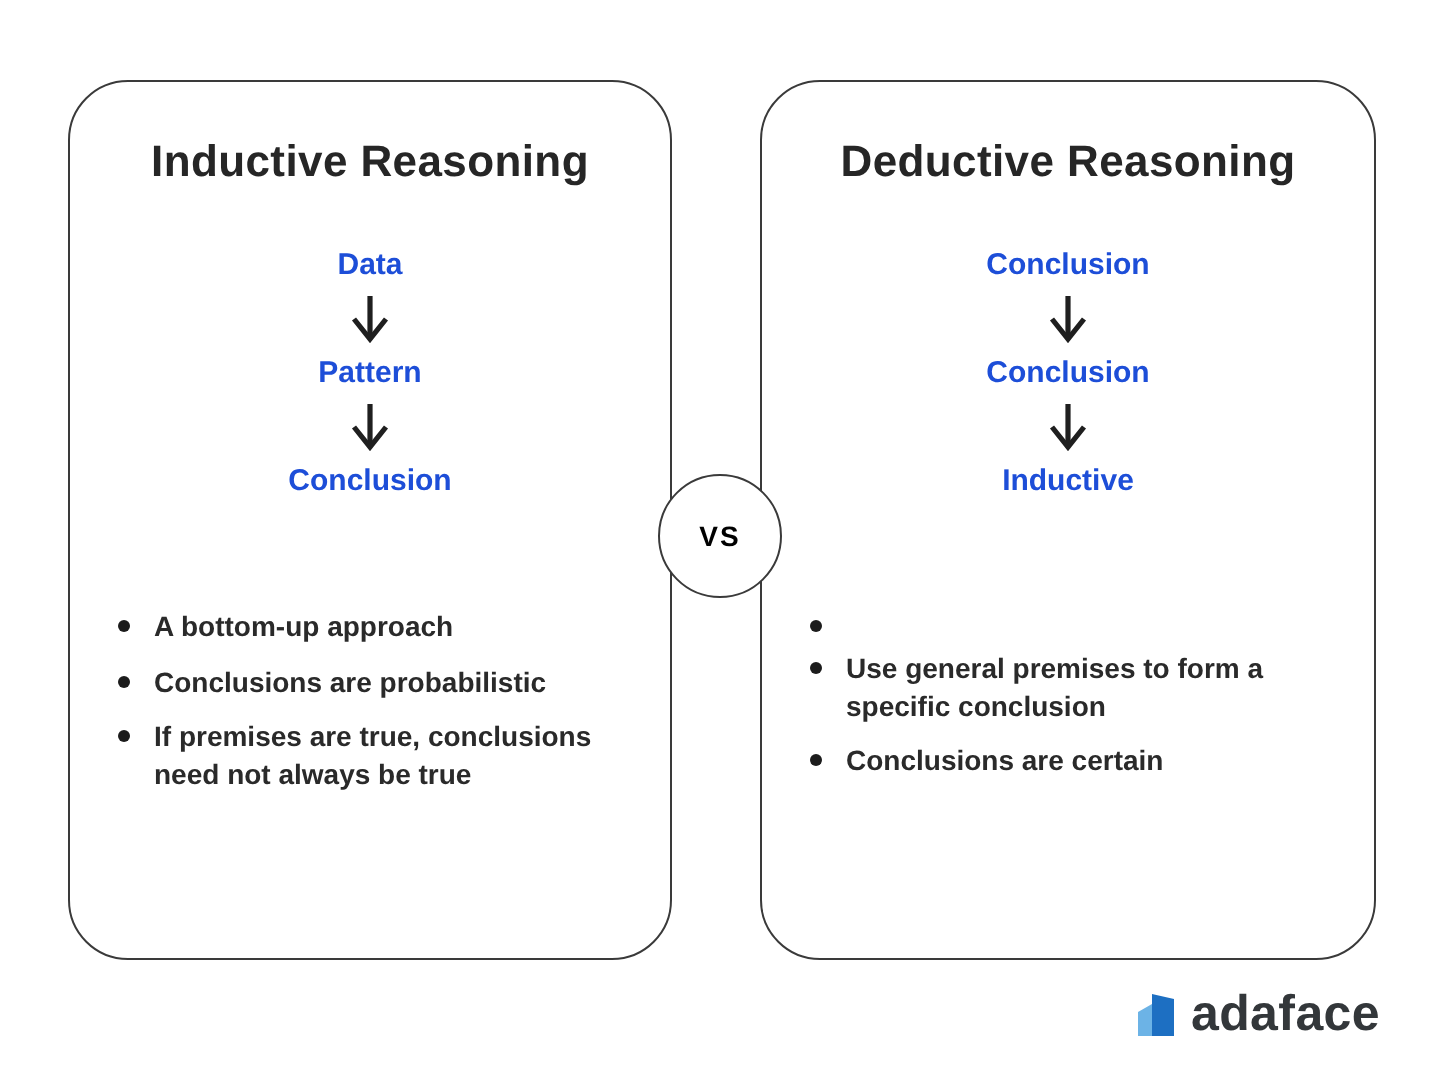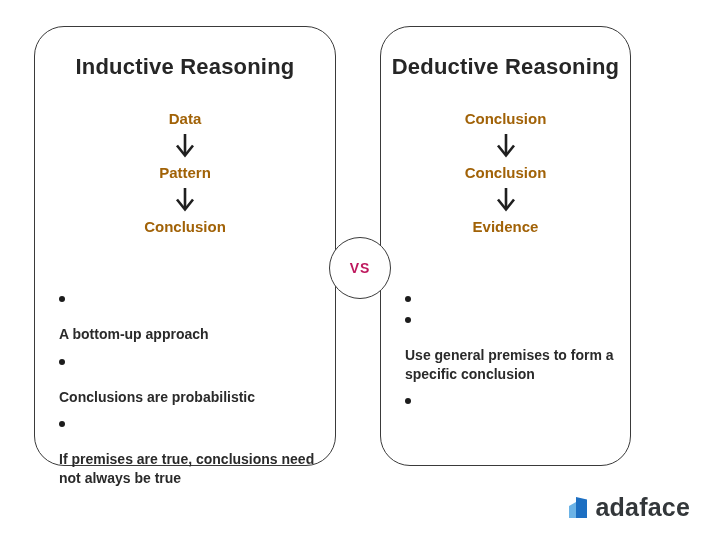--- a/index.html
+++ b/index.html
@@ -11,74 +11,73 @@
     position: relative;
     width: 720px;
     height: 539px;
     background: #ffffff;
     font-family: "Liberation Sans", "DejaVu Sans", sans-serif;
     color: #262626;
     overflow: hidden;
   }
   .card {
     position: absolute;
-    top: 26px;
+    top: 40px;
     height: 440px;
     background: #ffffff;
     border: 1.7px solid #3a3a3a;
     border-radius: 30px;
     box-sizing: border-box;
   }
   .card-left  { left: 34px;  width: 302px; }
-  .card-right { left: 380px; width: 251px; }
+  .card-right { left: 380px; width: 308px; }
 
   .card-title {
     margin: 27px 0 0 0;
     font-size: 22px;
     line-height: 26px;
     font-weight: 700;
     letter-spacing: 0.2px;
     text-align: center;
     color: #262626;
   }
   .flow {
     margin-top: 30px;
     display: flex;
     flex-direction: column;
     align-items: center;
   }
   .flow-step {
     font-size: 15px;
     line-height: 18px;
     font-weight: 600;
-    color: #a16207;
+    color: #1d4ed8;
   }
   .flow-arrow {
     display: block;
     margin: 5px 0;
     color: #1f1f1f;
   }
   .bullets {
     position: absolute;
     top: 263px;
     left: 24px;
     right: 12px;
     margin: 0;
     padding: 0;
     list-style: none;
   }
   .bullet {
     display: flex;
-    gap: 23px;
+    gap: 12px;
     margin-bottom: 9px;
     font-size: 14px;
     line-height: 18.5px;
     font-weight: 600;
     color: #2a2a2a;
-    flex-direction: column;
   }
   .dot {
     flex: 0 0 auto;
     width: 6px;
     height: 6px;
     margin-top: 6px;
     border-radius: 50%;
     background: #1c1c1c;
   }
   .vs-circle {
@@ -93,21 +92,21 @@
     box-sizing: border-box;
     display: flex;
     align-items: center;
     justify-content: center;
     z-index: 5;
   }
   .vs-label {
     font-size: 14px;
     font-weight: 600;
     letter-spacing: 1px;
-    color: #be185d;
+    color: #000000;
   }
   .logo {
     position: absolute;
     right: 30px;
     bottom: 19px;
     display: flex;
     align-items: flex-end;
     gap: 8px;
   }
   .logo-icon { display: block; margin-bottom: 2px; }
@@ -161,32 +160,33 @@
       <span class="flow-step">Conclusion</span>
       <svg class="flow-arrow" width="24" height="26" viewBox="0 0 24 26" aria-hidden="true">
         <line x1="12" y1="1" x2="12" y2="21" stroke="currentColor" stroke-width="2.6"></line>
         <polyline points="4,12.5 12,22.5 20,12.5" fill="none" stroke="currentColor" stroke-width="2.6" stroke-linejoin="miter"></polyline>
       </svg>
       <span class="flow-step">Conclusion</span>
       <svg class="flow-arrow" width="24" height="26" viewBox="0 0 24 26" aria-hidden="true">
         <line x1="12" y1="1" x2="12" y2="21" stroke="currentColor" stroke-width="2.6"></line>
         <polyline points="4,12.5 12,22.5 20,12.5" fill="none" stroke="currentColor" stroke-width="2.6" stroke-linejoin="miter"></polyline>
       </svg>
-      <span class="flow-step">Evidence</span>
+      <span class="flow-step">Inductive</span>
     </div>
     <ul class="bullets">
       <li class="bullet">
         <span class="dot"></span>
       </li>
       <li class="bullet">
         <span class="dot"></span>
         <span class="bullet-text">Use general premises to form a specific conclusion</span>
       </li>
       <li class="bullet">
         <span class="dot"></span>
+        <span class="bullet-text">Conclusions are certain</span>
       </li>
     </ul>
   </section>
 
   <div class="vs-circle">
     <span class="vs-label">VS</span>
   </div>
 
   <div class="logo">
     <svg class="logo-icon" width="18" height="22" viewBox="0 0 18 22" aria-hidden="true">

